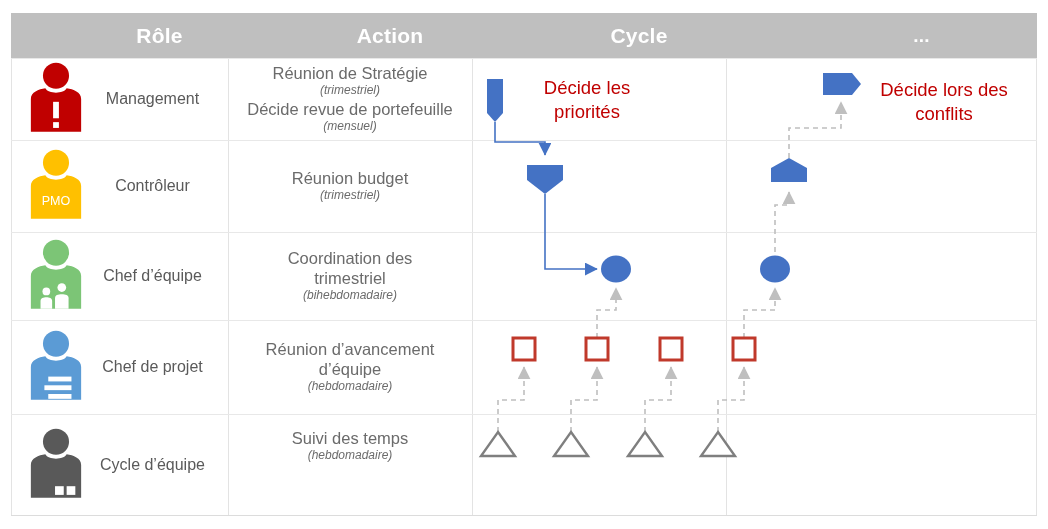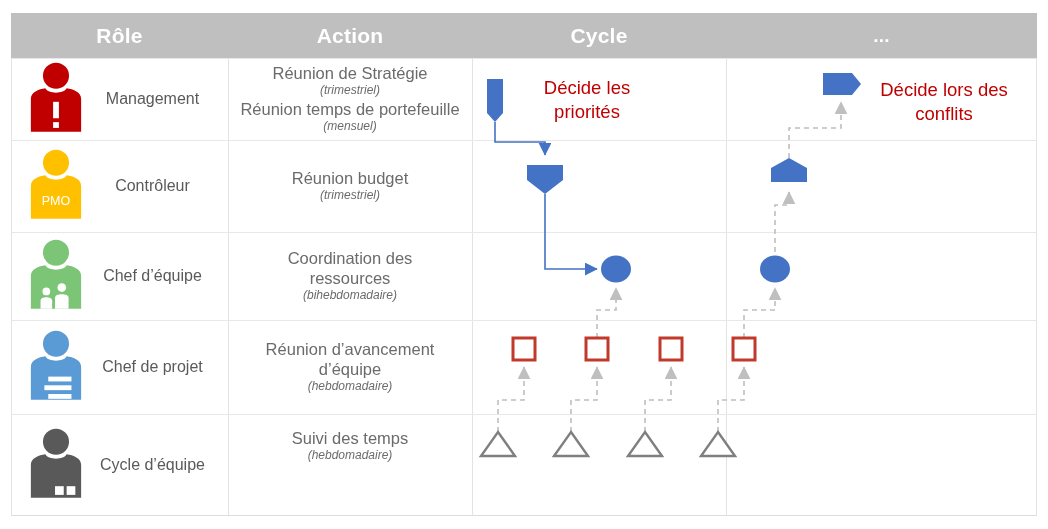--- a/index.html
+++ b/index.html
@@ -15,20 +15,21 @@
   .hdr-band {
     position: absolute; left: 11px; top: 13px;
     width: 1026px; height: 45px;
     background: #bfbfbf;
   }
   .hdr-cell {
     position: absolute; top: 13px; height: 45px;
     display: flex; align-items: center; justify-content: center;
     color: #ffffff; font-size: 21px; font-weight: bold;
     letter-spacing: .2px;
+    margin-left: 40px;
   }
   .hdr-role   { left: 11px;  width: 217px; }
   .hdr-action { left: 228px; width: 244px; }
   .hdr-cycle  { left: 472px; width: 254px; }
   .hdr-dots   { left: 726px; width: 311px; font-size: 19px; }
 
   
   .grid { position: absolute; left: 11px; top: 58px; width: 1026px; height: 458px; }
   .vline { position: absolute; top: 0; width: 1px; height: 458px; background: #e3e3e3; }
   .hline { position: absolute; left: 0; width: 1026px; height: 1px; background: #e8e8e8; }
@@ -153,31 +154,31 @@
         <rect x="29" y="60" width="9" height="9" fill="#ffffff"></rect>
         <rect x="41" y="60" width="9" height="9" fill="#ffffff"></rect>
       </svg>
     </div>
     <div class="role-label">Cycle d’équipe</div>
   </div>
 
   <div class="action-cell" style="top:58px;height:82px">
     <div class="act-main">Réunion de Stratégie</div>
     <div class="act-sub">(trimestriel)</div>
-    <div class="act-main">Réunion temps de portefeuille</div>
+    <div class="act-main">Décide revue de portefeuille</div>
     <div class="act-sub">(mensuel)</div>
   </div>
 
   <div class="action-cell" style="top:140px;height:92px">
     <div class="act-main">Réunion budget</div>
     <div class="act-sub">(trimestriel)</div>
   </div>
 
   <div class="action-cell" style="top:232px;height:88px">
-    <div class="act-main" style="max-width:180px">Coordination des ressources</div>
+    <div class="act-main" style="max-width:180px">Coordination des trimestriel</div>
     <div class="act-sub">(bihebdomadaire)</div>
   </div>
 
   <div class="action-cell" style="top:320px;height:94px">
     <div class="act-main" style="max-width:220px">Réunion d’avancement d’équipe</div>
     <div class="act-sub">(hebdomadaire)</div>
   </div>
 
   <div class="action-cell" style="top:414px;height:101px;justify-content:flex-start;padding-top:14px">
     <div class="act-main">Suivi des temps</div>

